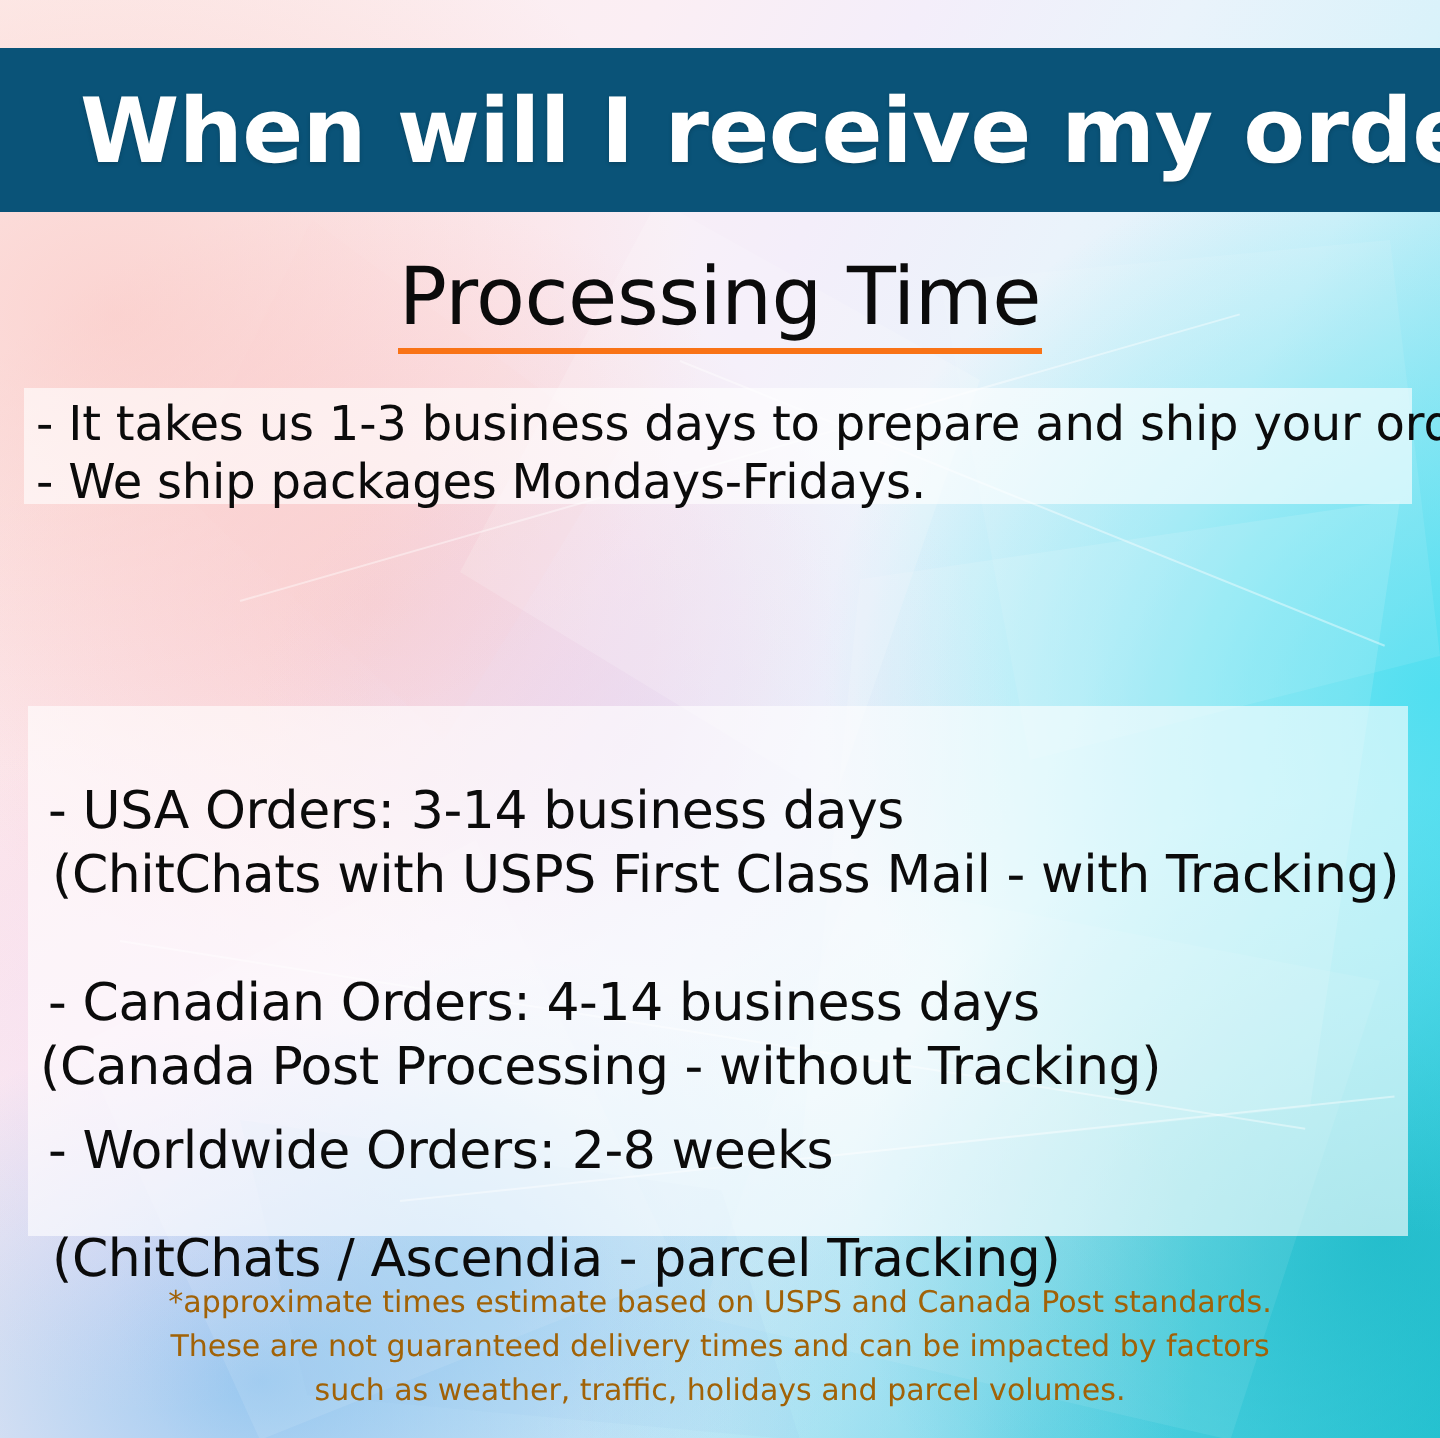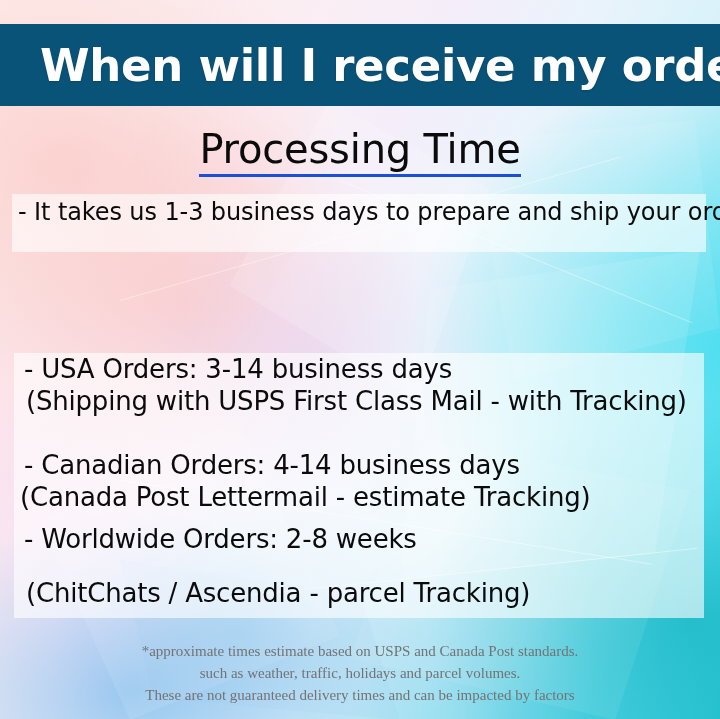--- a/index.html
+++ b/index.html
@@ -136,21 +136,21 @@
   .section-heading {
     position: absolute;
     width: 720px;
     text-align: center;
     color: #0b0b0b;
     font-size: 40px;
     font-weight: 400;
     letter-spacing: -0.2px;
   }
   .section-heading span {
-    border-bottom: 3px solid #1d4ed8;
+    border-bottom: 3px solid #f97316;
     padding-bottom: 2px;
   }
 
   #heading-processing { top: 126px; }
   #heading-shipping   { top: 282px; }
 
   
   .panel {
     position: absolute;
     background: rgba(255,255,255,0.62);
@@ -167,34 +167,34 @@
     letter-spacing: -0.1px;
   }
 
   .ship-line {
     position: absolute;
     color: #0b0b0b;
     font-size: 26px;
     font-weight: 400;
     white-space: nowrap;
     letter-spacing: -0.2px;
+    margin-top: 37px;
   }
 
   .footer-note {
     position: absolute;
     left: 0;
     top: 640px;
     width: 720px;
     text-align: center;
-    color: #737373;
+    color: #a16207;
     font-size: 15px;
     line-height: 22px;
     font-weight: 400;
     padding: 0 40px;
-    font-family: Liberation Serif, serif;
   }
   .footer-note div { white-space: nowrap; }
 </style>
 </head>
 <body>
 
 <div id="canvas">
 
   <div class="bg-layer bg-base"></div>
   <div class="bg-layer bg-pink-wash"></div>
@@ -222,33 +222,34 @@
 
   <div class="content">
 
     <div class="section-heading" id="heading-processing">
       <span>Processing Time</span>
     </div>
 
     <div class="panel" id="panel-processing"></div>
 
     <div class="body-line" style="left:18px; top:198px;">- It takes us 1-3 business days to prepare and ship your order.</div>
+    <div class="body-line" style="left:18px; top:227px;">- We ship packages Mondays-Fridays.</div>
 
 
     <div class="panel" id="panel-shipping"></div>
 
     <div class="ship-line" style="left:24px; top:354px;">- USA Orders: 3-14 business days</div>
-    <div class="ship-line" style="left:26px; top:386px;">(Shipping with USPS First Class Mail - with Tracking)</div>
+    <div class="ship-line" style="left:26px; top:386px;">(ChitChats with USPS First Class Mail - with Tracking)</div>
 
     <div class="ship-line" style="left:24px; top:450px;">- Canadian Orders: 4-14 business days</div>
-    <div class="ship-line" style="left:20px; top:482px;">(Canada Post Lettermail - estimate Tracking)</div>
+    <div class="ship-line" style="left:20px; top:482px;">(Canada Post Processing - without Tracking)</div>
 
     <div class="ship-line" style="left:24px; top:524px;">- Worldwide Orders: 2-8 weeks</div>
     <div class="ship-line" style="left:26px; top:578px;">(ChitChats / Ascendia - parcel Tracking)</div>
 
     <div class="footer-note">
       <div>*approximate times estimate based on USPS and Canada Post standards.</div>
+      <div>These are not guaranteed delivery times and can be impacted by factors</div>
       <div>such as weather, traffic, holidays and parcel volumes.</div>
-      <div>These are not guaranteed delivery times and can be impacted by factors</div>
     </div>
 
   </div>
 </div>
 
 </body></html>

